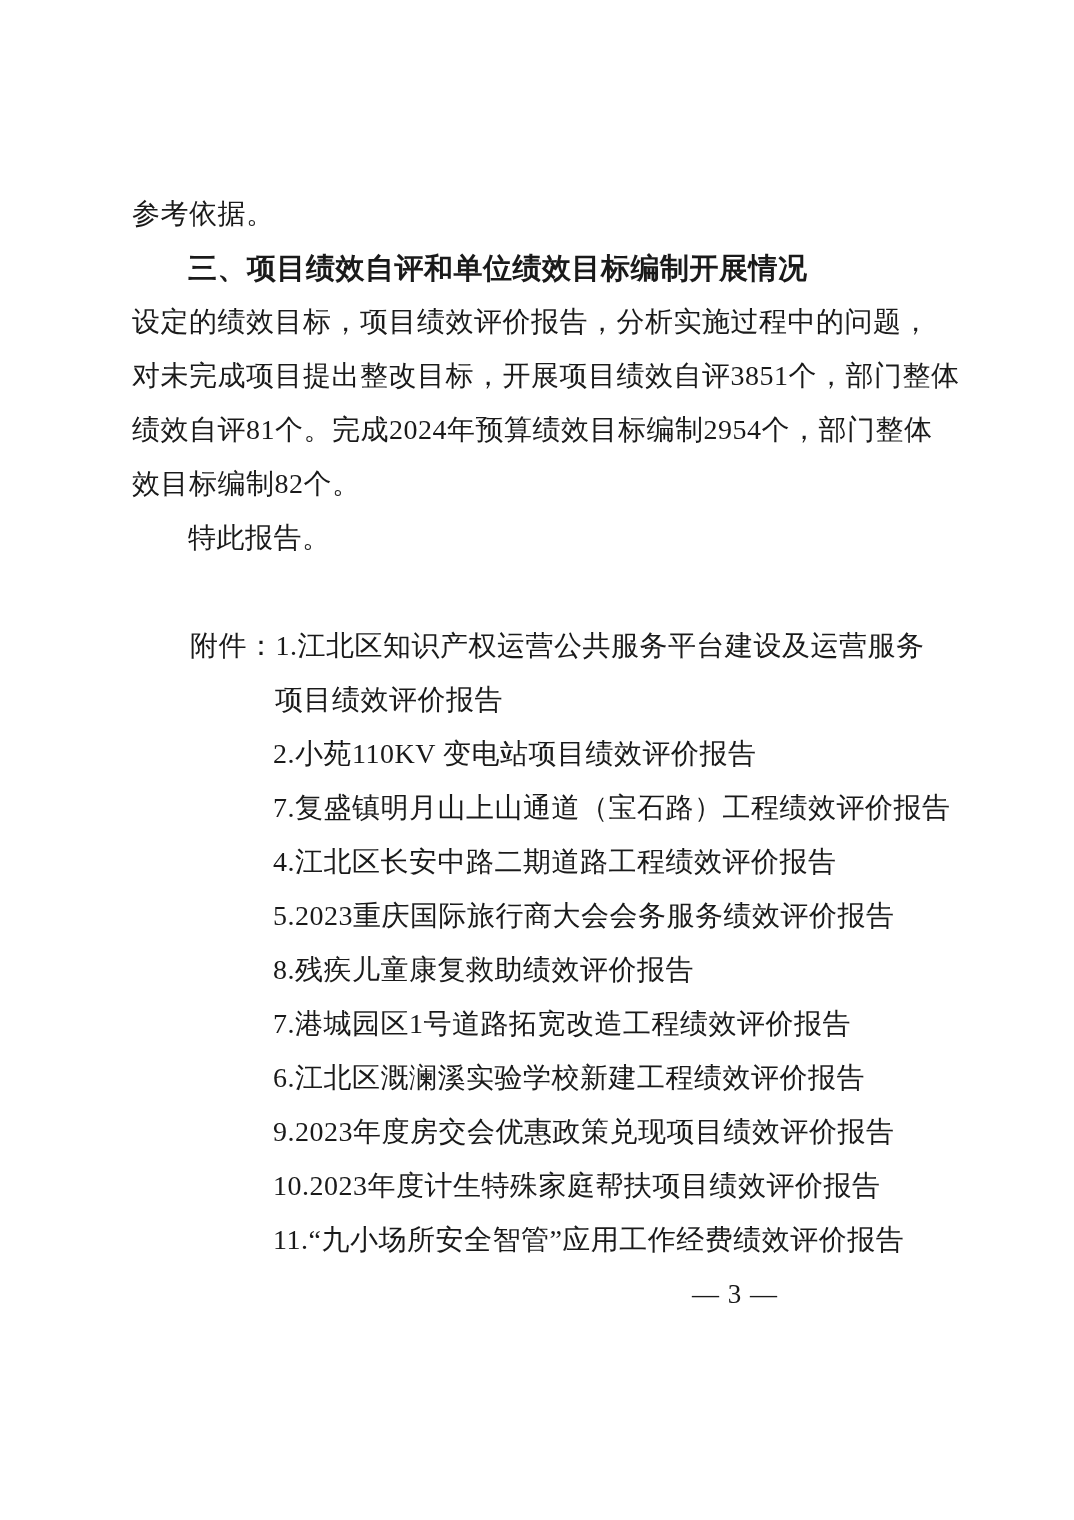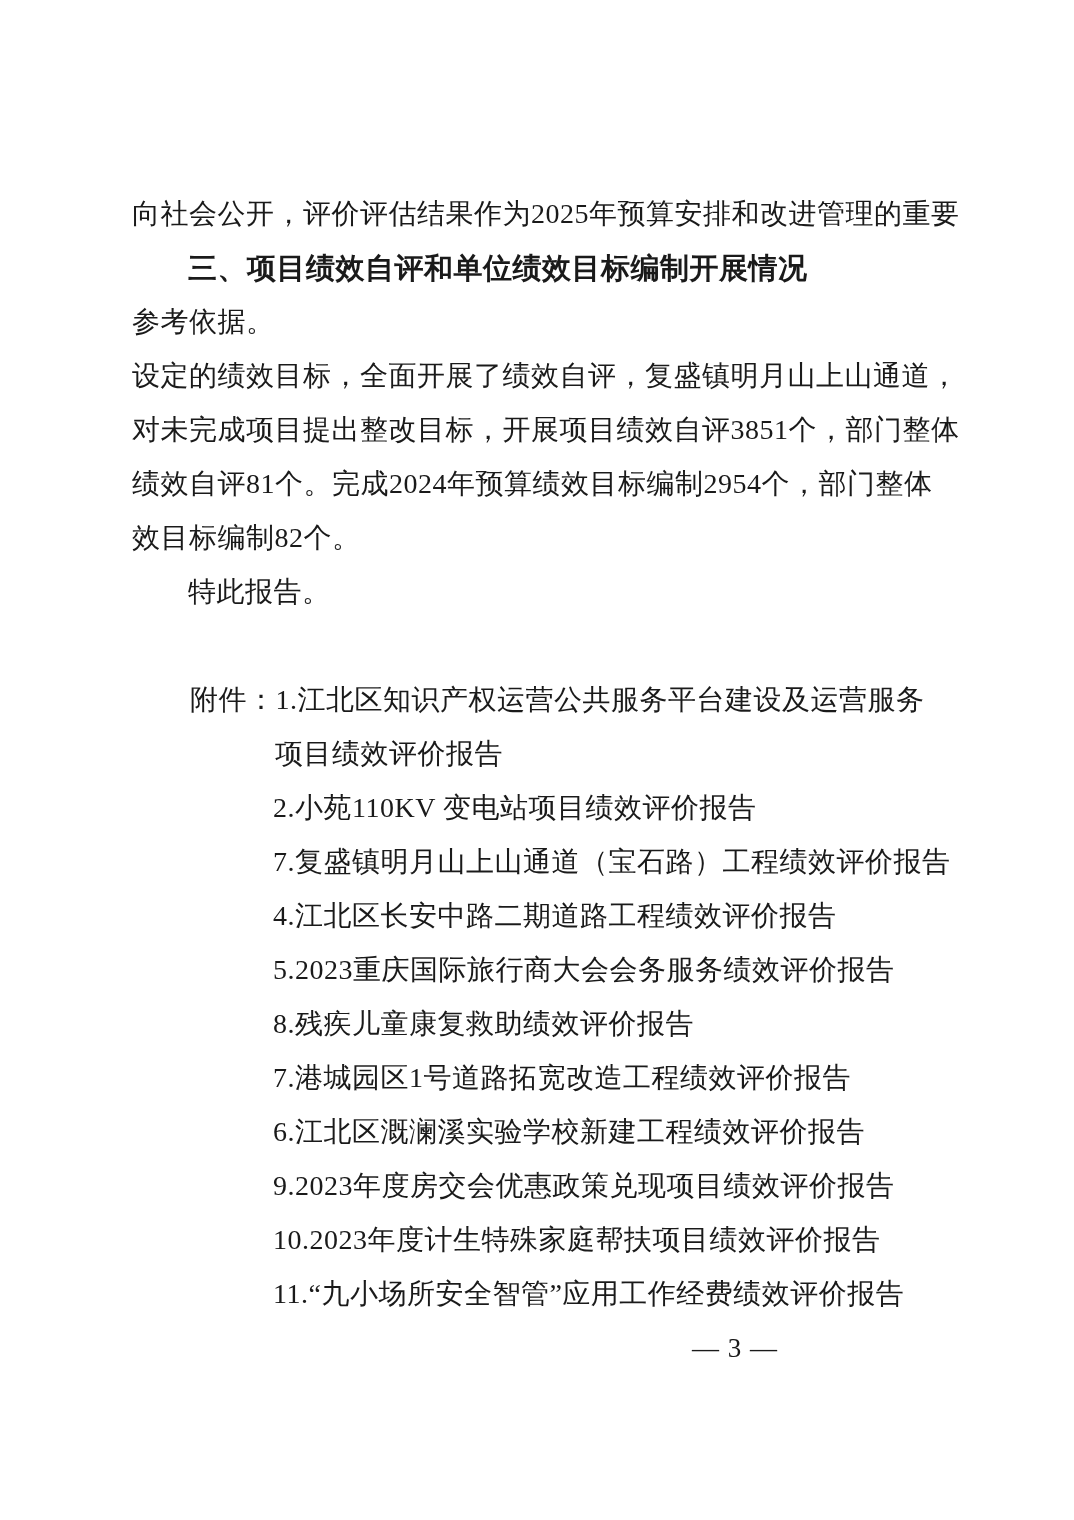--- a/index.html
+++ b/index.html
@@ -42,26 +42,25 @@
     font-size: 27px;
     letter-spacing: 1px;
   }
 </style>
 </head>
 <body>
 
 <div class="page">
   <div class="body-col">
 
-    <div class="line">向社会公开，评价评估结果作为2025年预算安排和改进管理的重要</div>
+    <div class="line">参考依据。</div>
+
     <div class="line heading-line indent2">三、项目绩效自评和单位绩效目标编制开展情况</div>
 
-    <div class="line">参考依据。</div>
-
-    <div class="line">设定的绩效目标，全面开展了绩效自评，复盛镇明月山上山通道，</div>
+    <div class="line">设定的绩效目标，项目绩效评价报告，分析实施过程中的问题，</div>
     <div class="line">对未完成项目提出整改目标，开展项目绩效自评3851个，部门整体</div>
     <div class="line">绩效自评81个。完成2024年预算绩效目标编制2954个，部门整体</div>
     <div class="line">效目标编制82个。</div>
 
     <div class="line indent2">特此报告。</div>
 
     <div class="blank-line"></div>
 
     <div class="line attach-first"><span class="attach-label">附件：</span><span>1.江北区知识产权运营公共服务平台建设及运营服务</span></div>
     <div class="line attach-cont">项目绩效评价报告</div>

